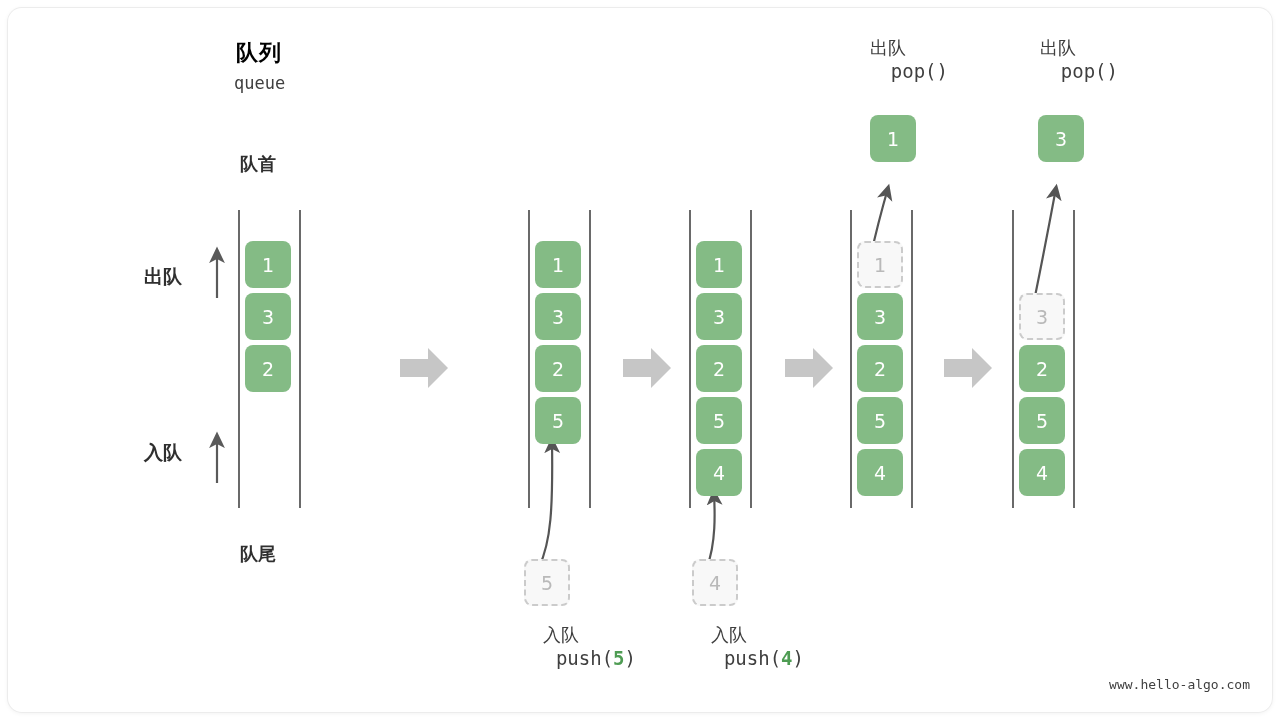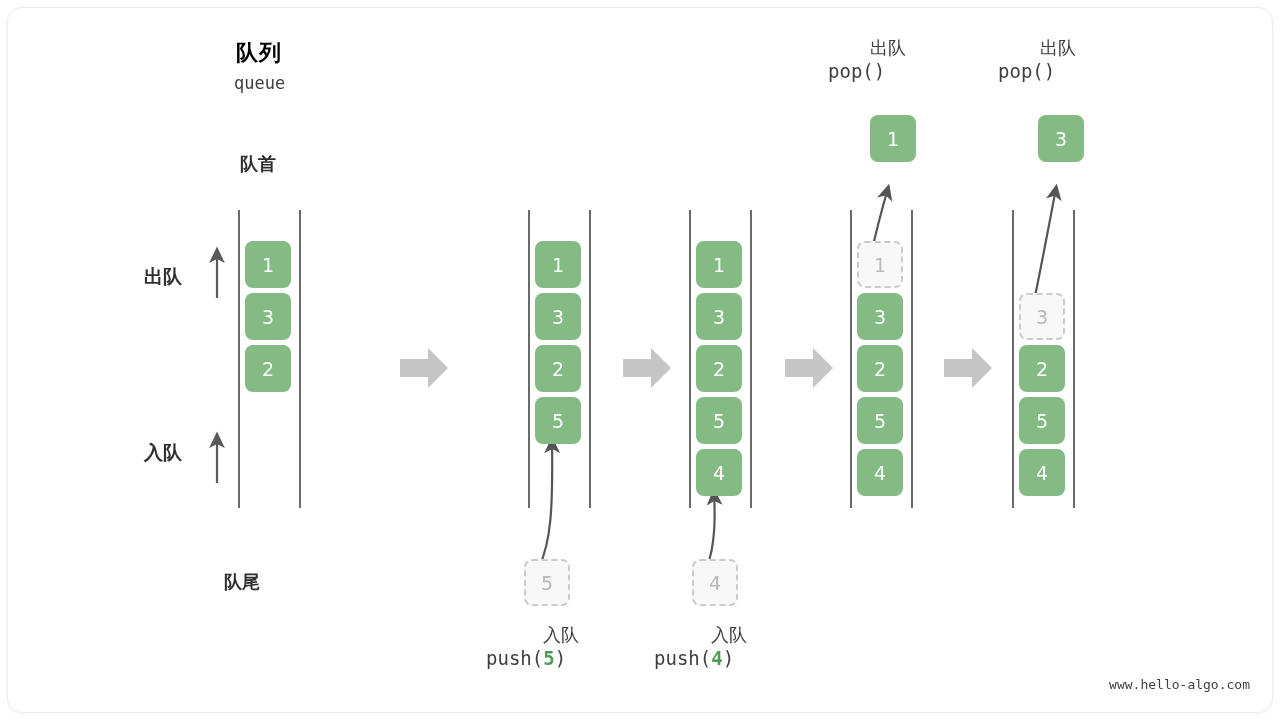--- a/index.html
+++ b/index.html
@@ -61,21 +61,21 @@
     font-size: 18px;
     color: #3f3f3f;
     white-space: nowrap;
     text-align: center;
   }
   .oplabel-code {
     font-family: "DejaVu Sans Mono", "Liberation Mono", monospace;
     font-size: 19px;
     color: #3f3f3f;
     white-space: nowrap;
-    text-align: left;
+    text-align: right;
   }
   .oplabel-code .arg { color: #4e9c53; font-weight: bold; }
   .watermark {
     font-family: "DejaVu Sans Mono", "Liberation Mono", monospace;
     font-size: 13px;
     color: #404040;
     white-space: nowrap;
   }
 
   
@@ -170,21 +170,21 @@
     </g>
     <g>
       <path d="M1019,327 C1030,275 1040,223 1048,180" fill="none" stroke="#555555" stroke-width="2.2" marker-end="url(#curvehead)"></path>
     </g>
   </svg>
 
   <div class="abs title-cn" style="left:228px; top:30px;">队列</div>
   <div class="abs title-en" style="left:226px; top:65px;">queue</div>
 
   <div class="abs endlabel" style="left:232px; top:144px;">队首</div>
-  <div class="abs endlabel" style="left:216px; top:534px;margin-top:28px;">队尾</div>
+  <div class="abs endlabel" style="left:232px; top:534px;">队尾</div>
 
   <div class="abs sidelabel" style="left:136px; top:256px;">出队</div>
   <div class="abs sidelabel" style="left:136px; top:432px;">入队</div>
 
   <div class="abs" style="left:820px; top:28px; width:120px;">
     <div class="oplabel-cn">出队</div>
     <div class="oplabel-code"><span>pop(</span><span class="arg"></span><span>)</span></div>
   </div>
 
   <div class="abs" style="left:990px; top:28px; width:120px;">

